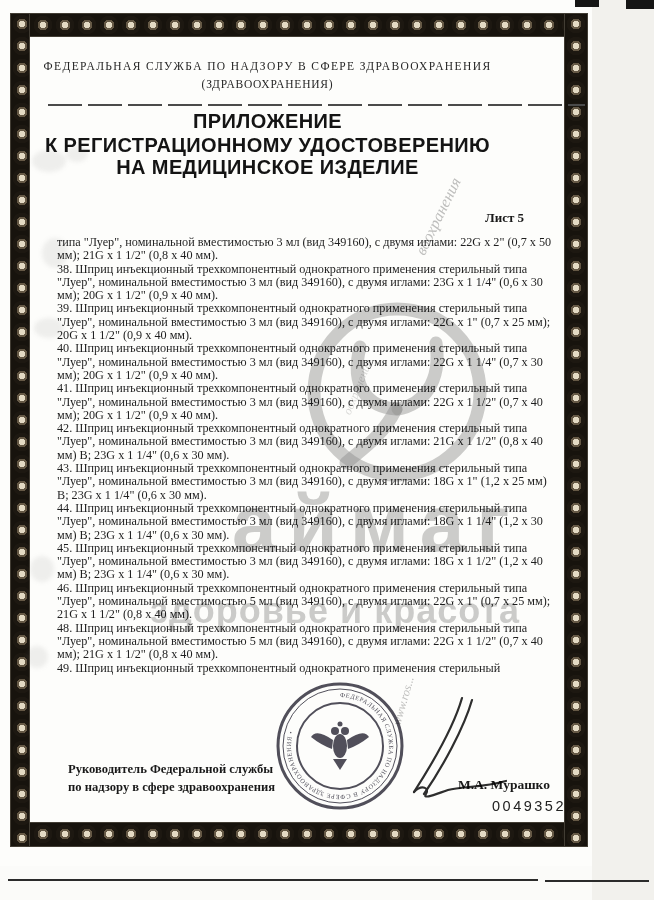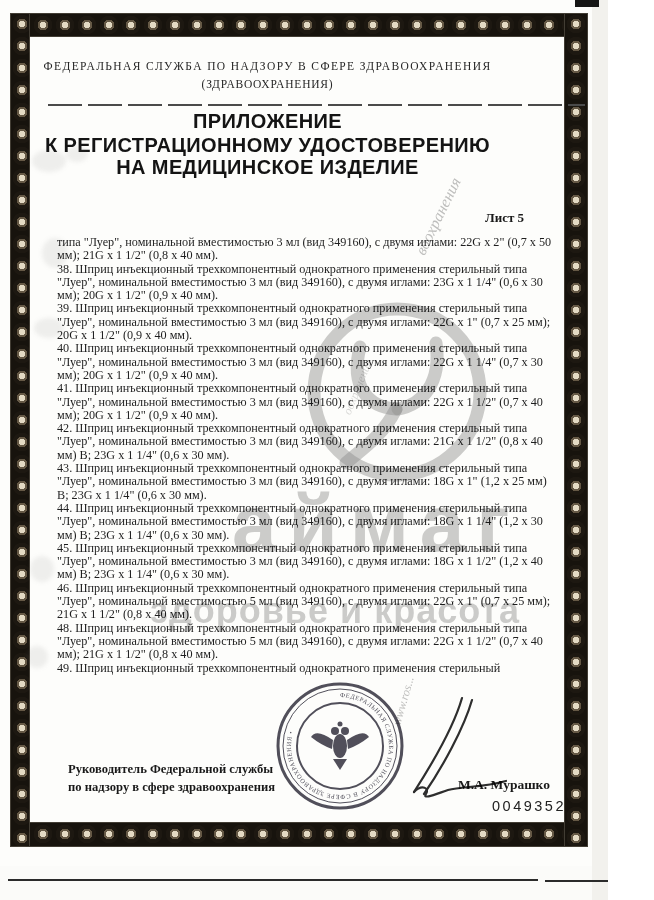--- a/index.html
+++ b/index.html
@@ -1,16 +1,16 @@
 <!DOCTYPE html>
 <html><head>
 <meta charset="utf-8">
 <style>
   html,body{margin:0;padding:0;}
-  #shot{position:relative;width:608px;height:900px;background:#f5f4f0;overflow:hidden;
+  #shot{position:relative;width:654px;height:900px;background:#f5f4f0;overflow:hidden;
         font-family:"Liberation Serif",serif;}
   .paper{position:absolute;left:0;top:0;width:592px;height:866px;background:#fdfdfb;}
   .right-strip{position:absolute;left:592px;top:0;width:62px;height:900px;background:#f2f1ed;}
   .bottom-strip{position:absolute;left:0;top:866px;width:592px;height:34px;background:#fbfbf9;}
 
   
   .bstrip{position:absolute;background-color:#17130d;box-shadow:inset 0 0 0 1px rgba(225,215,190,.22);}
   .bh{background-image:radial-gradient(circle at 11px 12px,
         rgba(238,228,205,.95) 0 3.5px, rgba(105,92,72,.95) 3.5px 5.5px,
         #1d1811 5.5px 9px, rgba(29,24,17,0) 9.5px);

